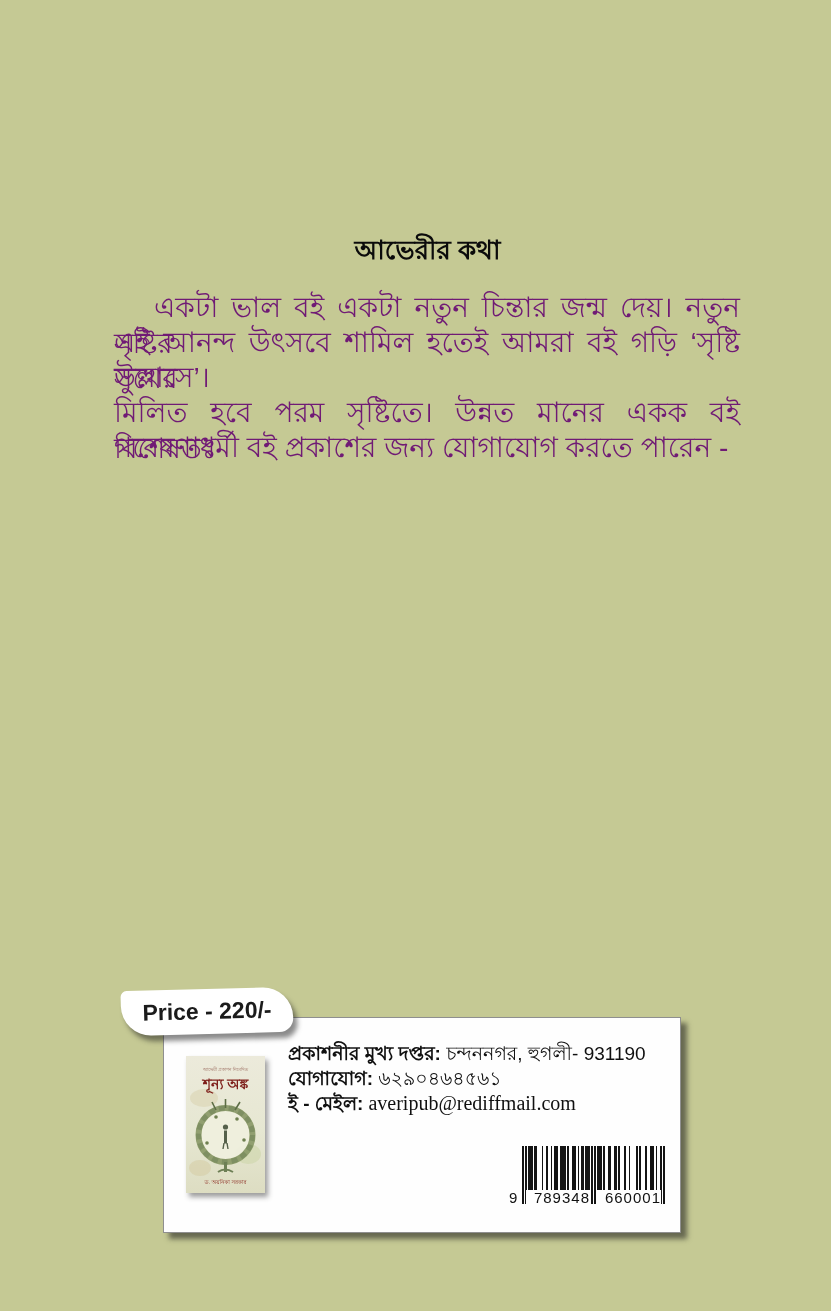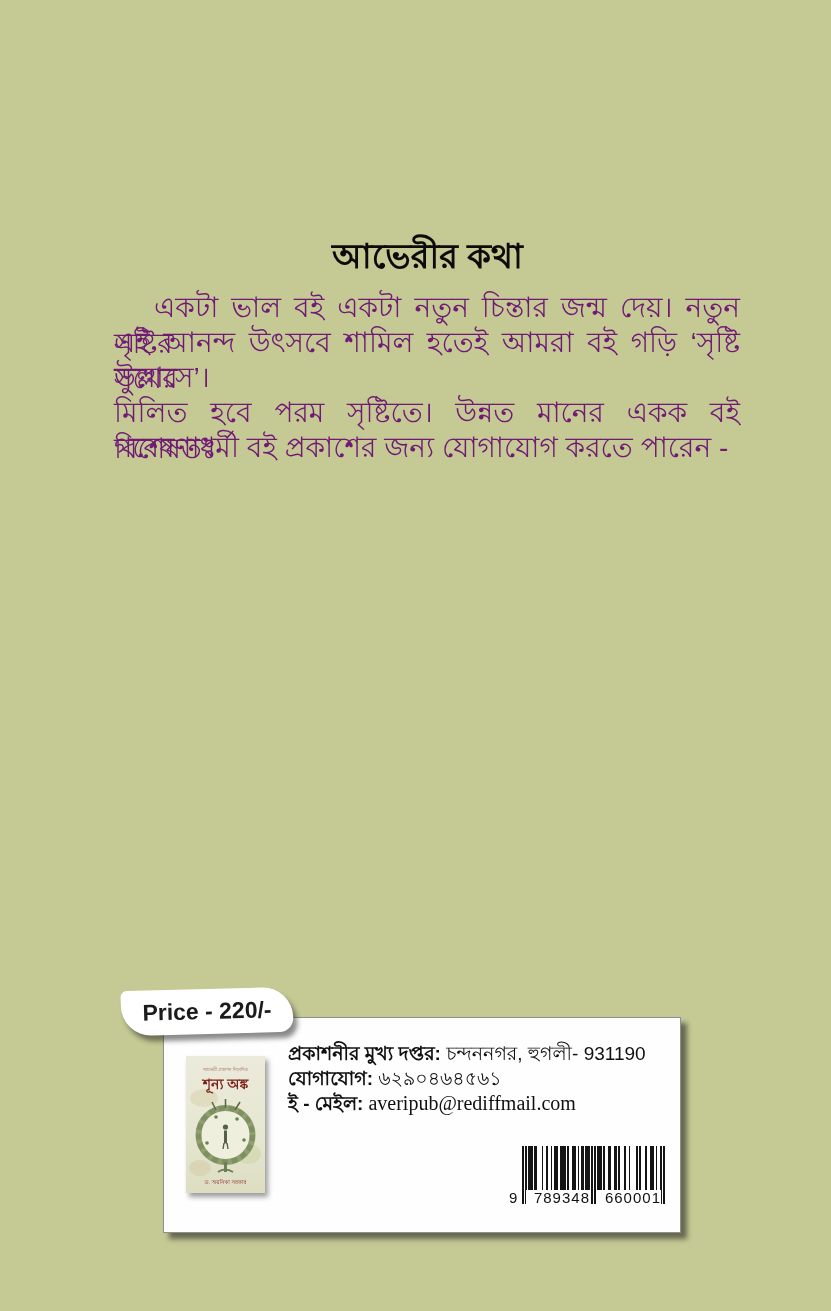--- a/index.html
+++ b/index.html
@@ -4,21 +4,21 @@
 <style>
   html,body{margin:0;padding:0;}
   .page{
     position:relative; width:831px; height:1311px;
     background:#c5c994; overflow:hidden;
     font-family:"Liberation Sans","DejaVu Sans",sans-serif;
     color:#0d0d0d;
   }
   .title{
     position:absolute; left:115px; top:230px; width:625px;
-    text-align:center; font-size:34px; font-weight:bold; color:#0b0b0b;
+    text-align:center; font-size:26px; font-weight:bold; color:#0b0b0b;
   }
   .body-text{
     position:absolute; left:114px; top:290px; width:626px;
     font-size:28px; line-height:36px; color:#701a75;
   }
   .bline{height:35px; white-space:normal;}
   .just{text-align:justify; text-align-last:justify;}
   .indent{text-indent:40px;}
   .email-big{
     font-family:"Liberation Serif","DejaVu Serif",serif;

